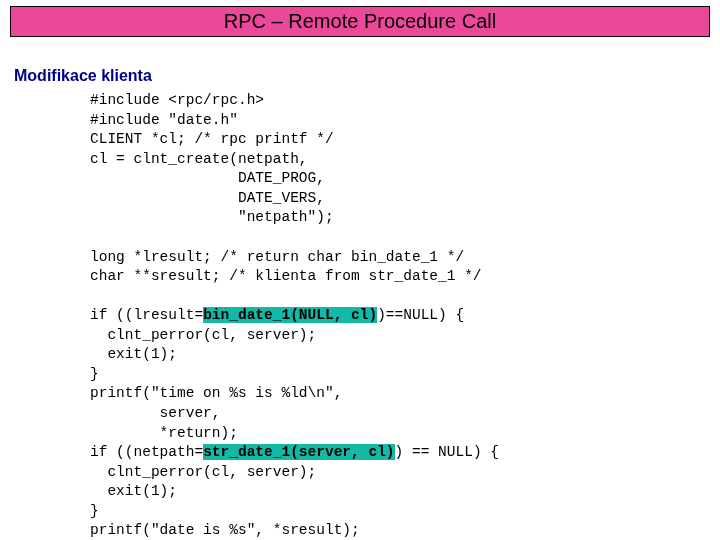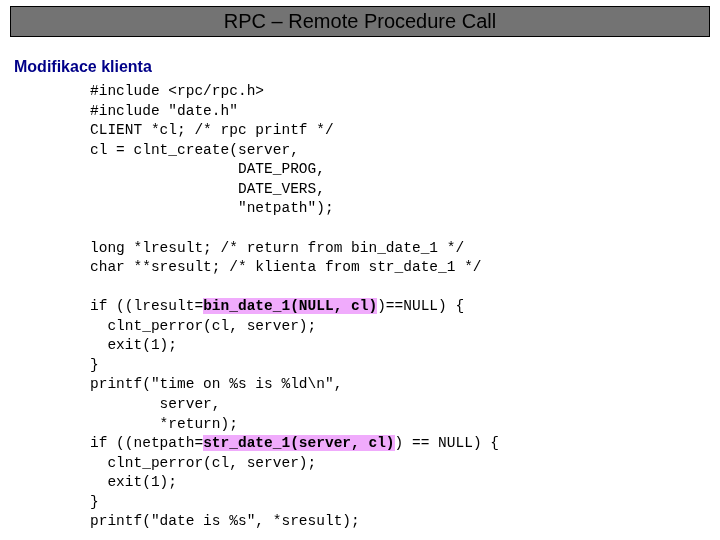--- a/index.html
+++ b/index.html
@@ -6,67 +6,67 @@
     margin: 0;
     padding: 0;
     width: 720px;
     height: 540px;
     background: #ffffff;
     font-family: Arial, Helvetica, sans-serif;
     overflow: hidden;
   }
   .title-bar {
     margin: 6px 10px 0 10px;
-    background: #737373;
+    background: #ec4899;
     border: 1px solid #000;
     text-align: center;
     font-size: 20px;
     font-weight: 400;
     padding: 3px 12px;
     font-family: Arial, sans-serif;
   }
   .subtitle {
-    margin: 21px 0 6px 14px;
+    margin: 30px 0 6px 14px;
     font-size: 16px;
     font-weight: bold;
     color: #000088;
   }
   .code {
     margin: 0 0 0 90px;
     font-family: "Courier New", Courier, monospace;
     font-size: 14.5px;
     line-height: 1.35;
     color: #000;
     white-space: pre;
   }
   .hl {
-    background: #f0abfc;
+    background: #14b8a6;
   }
   .bold {
     font-weight: bold;
   }
 </style>
 </head>
 <body>
 
 <div class="title-bar">
   <span>RPC – Remote Procedure Call</span>
 </div>
 
 <div class="subtitle">Modifikace klienta</div>
 
 <div class="code"><span>#include &lt;rpc/rpc.h&gt;</span>
 <span>#include "date.h"</span>
 <span>CLIENT *cl; /* rpc printf */</span>
-<span>cl = clnt_create(server,</span>
+<span>cl = clnt_create(netpath,</span>
 <span>                 DATE_PROG,</span>
 <span>                 DATE_VERS,</span>
 <span>                 "netpath");</span>
 <span></span>
-<span>long *lresult; /* return from bin_date_1 */</span>
+<span>long *lresult; /* return char bin_date_1 */</span>
 <span>char **sresult; /* klienta from str_date_1 */</span>
 <span></span>
 <span>if ((lresult=</span><span class="hl bold">bin_date_1(NULL, cl)</span><span>)==NULL) {</span>
 <span>  clnt_perror(cl, server);</span>
 <span>  exit(1);</span>
 <span>}</span>
 <span>printf("time on %s is %ld\n",</span>
 <span>        server,</span>
 <span>        *return);</span>
 <span>if ((netpath=</span><span class="hl bold">str_date_1(server, cl)</span><span>) == NULL) {</span>

